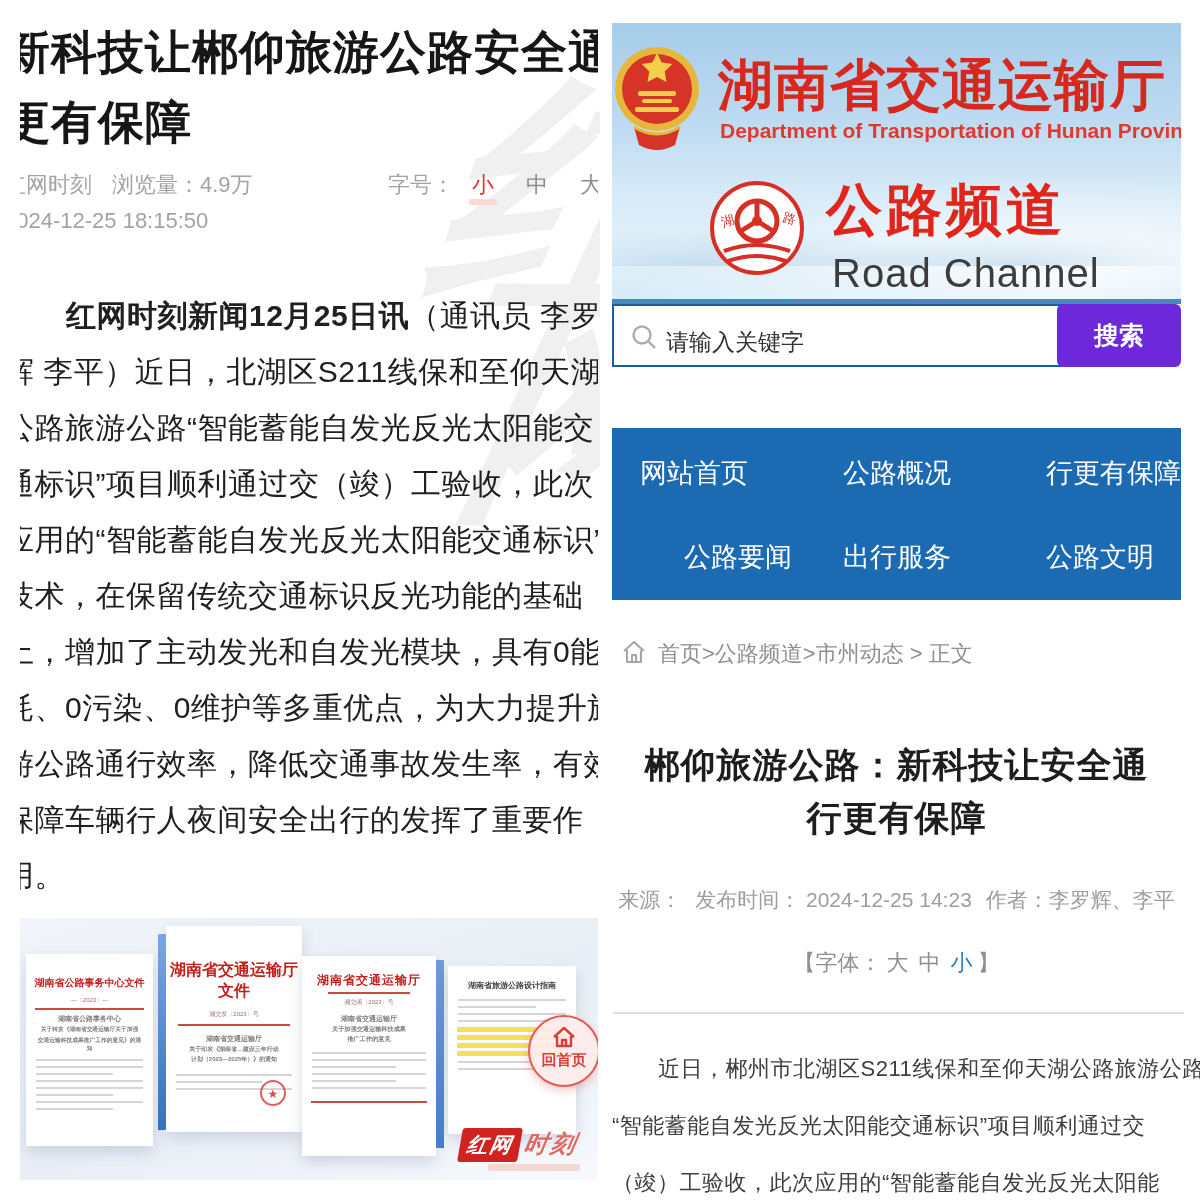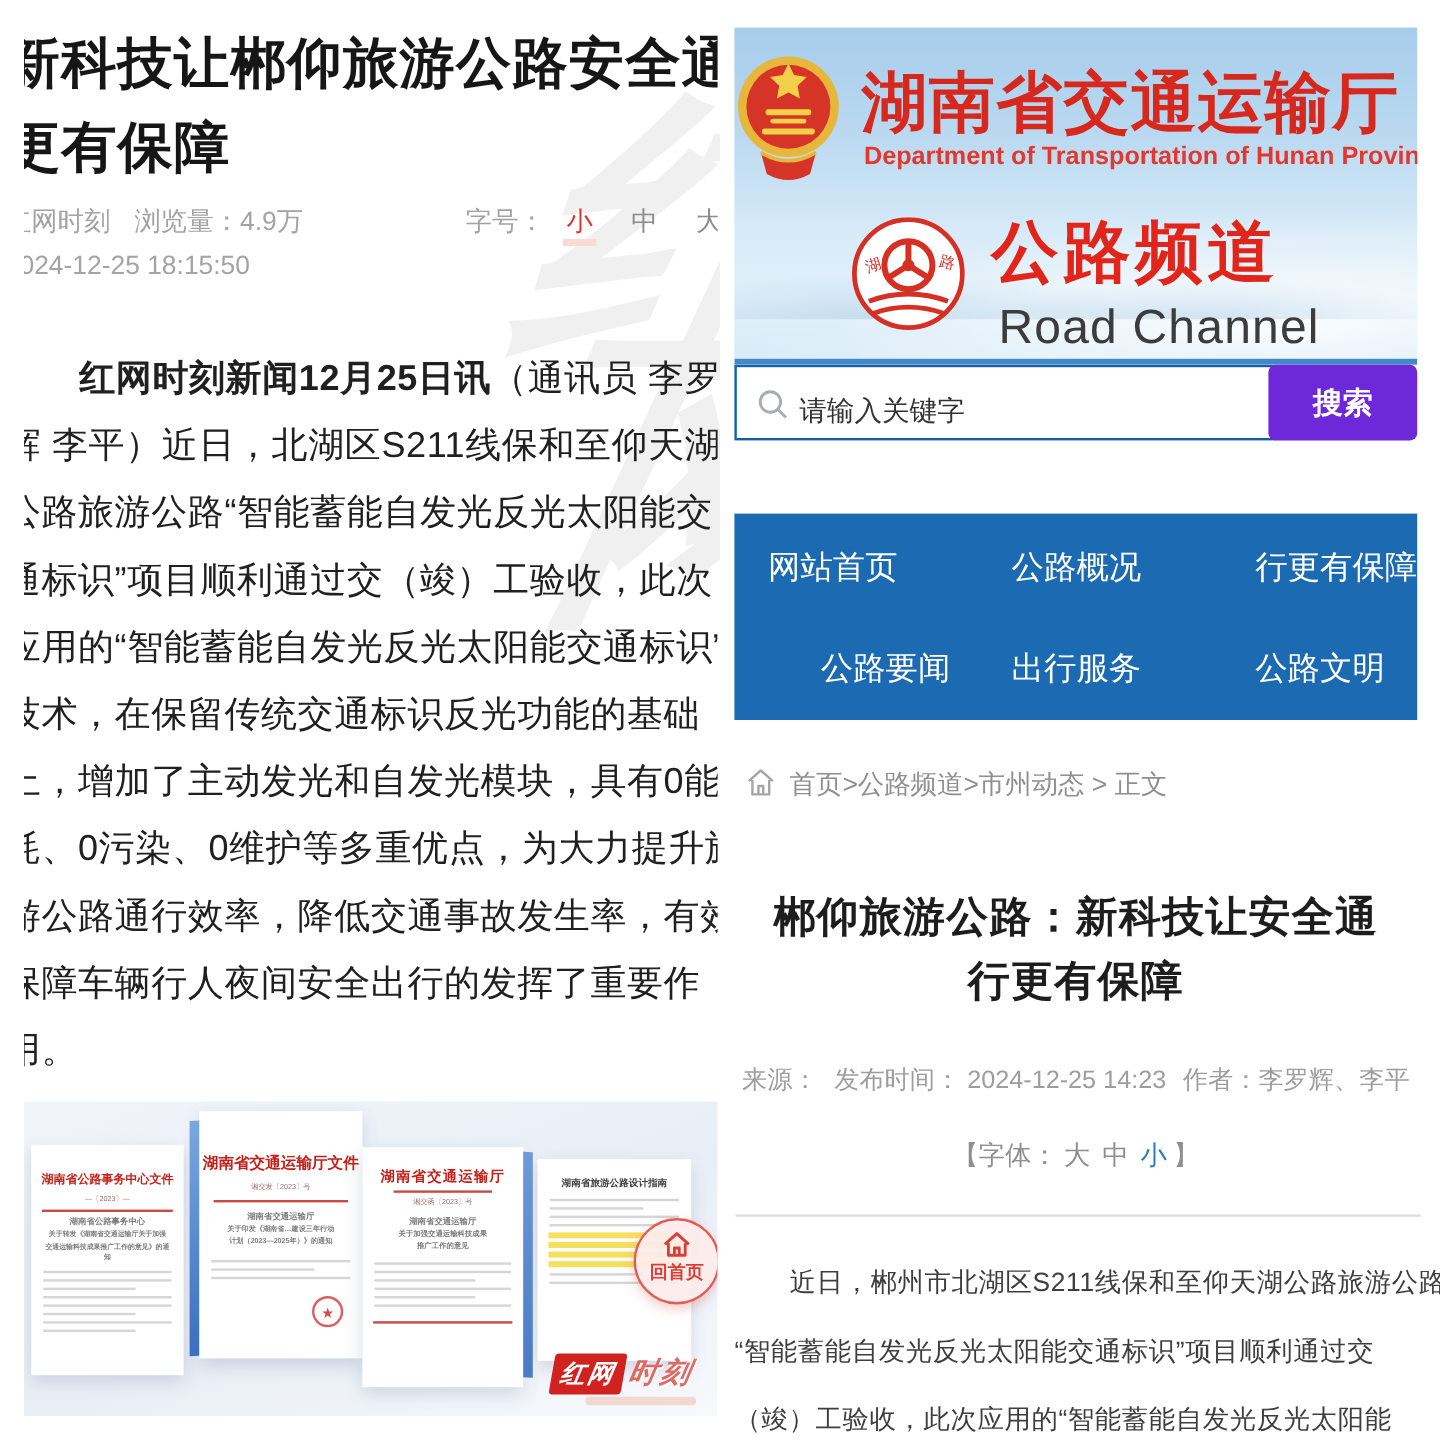--- a/index.html
+++ b/index.html
@@ -142,21 +142,21 @@
           <div class="bar"></div>
           <div class="bar short"></div>
           <div class="bar"></div>
         <div class="bar"></div>
           <div class="bar short"></div>
           <div class="bar"></div>
           <div class="bar short"></div>
       </div>
 
       <div class="doc spineL" style="left:146px; top:8px; width:136px; height:206px;">
-        <div class="dtitle" style="font-size:13px; margin-top:34px;">湖南省交通运输厅文件</div>
+        <div class="dtitle" style="font-size:16px; margin-top:34px;">湖南省交通运输厅文件</div>
         <div class="tiny" style="margin-top:8px;">湘交发〔2023〕号</div>
         <div class="redline" style="margin:6px 12px;"></div>
         <div class="sub" style="margin-top:8px;">湖南省交通运输厅</div>
         <div class="sub" style="transform:scale(.85);">关于印发《湖南省…建设三年行动</div>
         <div class="sub" style="transform:scale(.85);">计划（2023—2025年）》的通知</div>
         <div class="bar" style="margin-top:10px;"></div>
           <div class="bar short"></div>
           <div class="bar"></div>
         <div class="seal" style="right:16px; bottom:26px;">★</div>
       </div>

